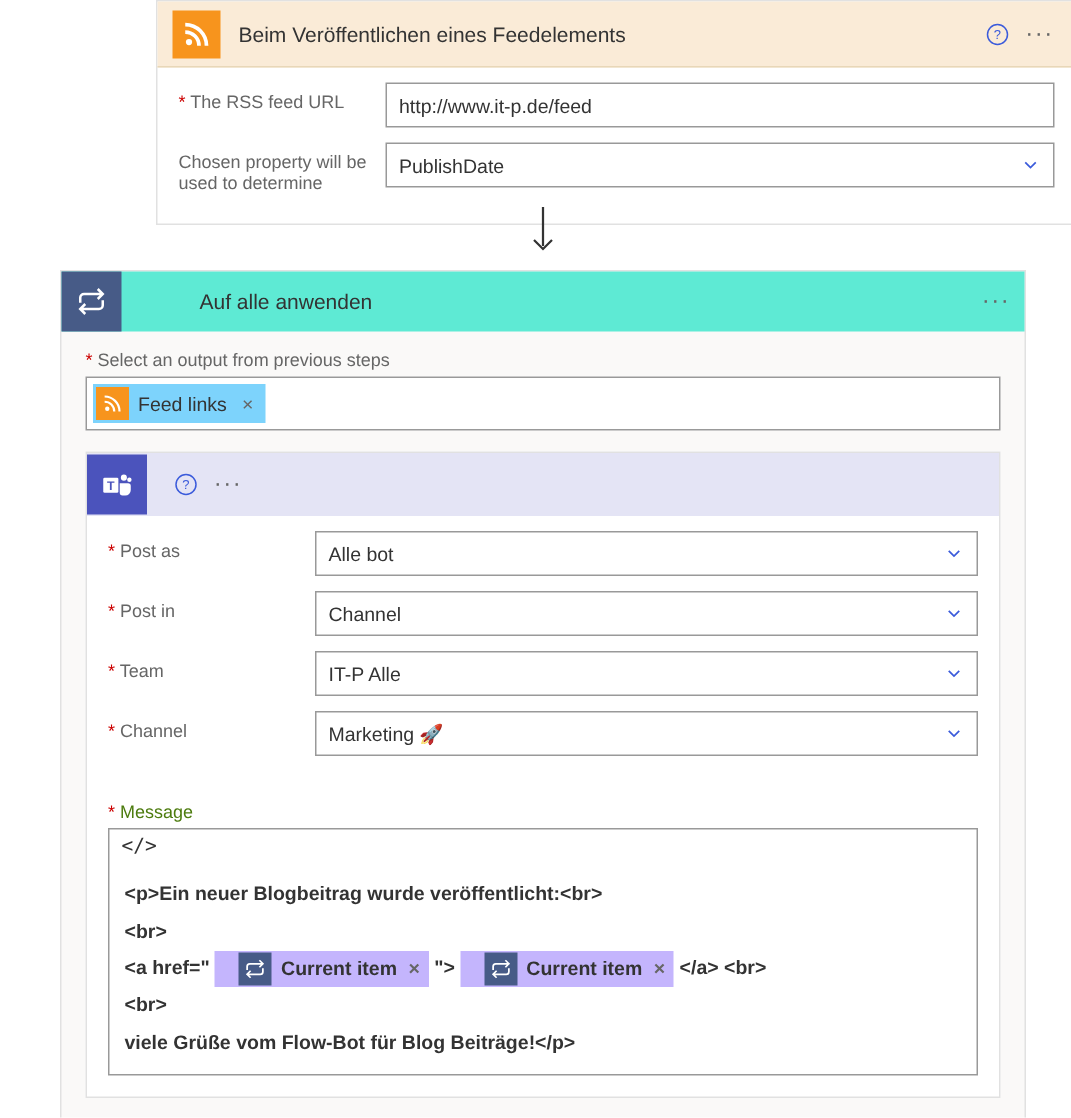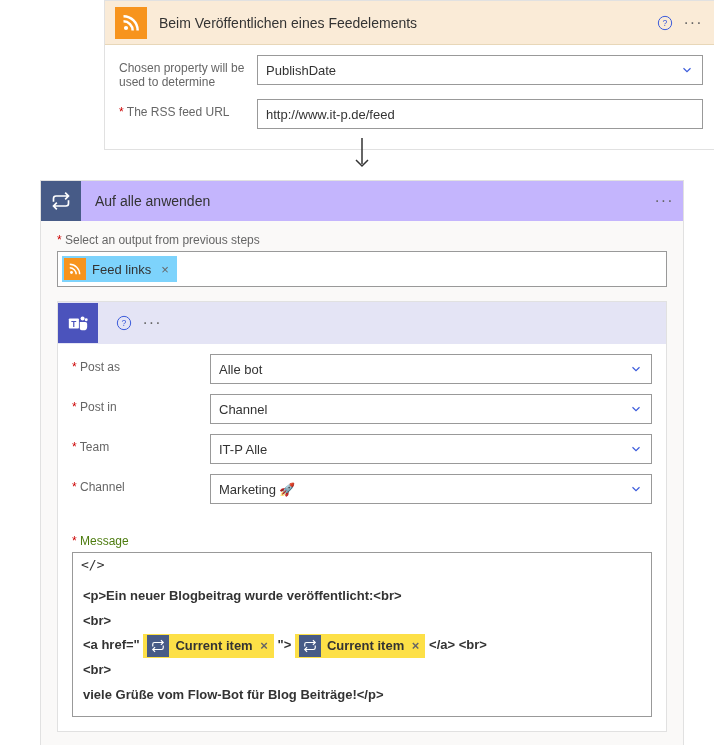--- a/index.html
+++ b/index.html
@@ -21,42 +21,42 @@
 .req::before { content: "* "; color: #c00; }
 .form-input { flex: 1; border: 1px solid #999; height: 30px; padding: 0 8px; font-size: 13px; color: #333; background: #fff; }
 .form-select { flex: 1; border: 1px solid #999; height: 30px; padding: 0 8px; font-size: 13px; color: #333; background: #fff; display: flex; align-items: center; position: relative; }
 .form-select .chev { margin-left: auto; }
 
 
 .arrow-down { position: absolute; left: 350px; top: 138px; }
 
 
 .card-foreach { position: absolute; left: 40px; top: 180px; width: 644px; border: 1px solid #e1e1e1; background: #faf9f8; padding-bottom: 20px; }
-.foreach-header { background: #c4b5fd; display: flex; align-items: center; height: 40px; }
+.foreach-header { background: #5eead4; display: flex; align-items: center; height: 40px; gap: 38px; }
 .icon-loop-box { width: 40px; height: 40px; background: #475b87; display: flex; align-items: center; justify-content: center; }
 .foreach-title { font-size: 14px; color: #333; flex: 1; padding-left: 14px; }
 
 .select-output-label { font-size: 12px; color: #666; padding: 12px 16px 4px; }
 .select-output-label::before { content: "* "; color: #c00; }
 .token-field { margin: 0 16px 14px; border: 1px solid #999; background: #fff; padding: 4px; display: flex; align-items: center; gap: 4px; }
 .token-rss { display: inline-flex; align-items: center; background: #7dd3fc; padding: 2px 8px 2px 2px; font-size: 13px; color: #333; gap: 6px; }
 .token-rss .mini-rss { width: 22px; height: 22px; background: #f7941d; display: inline-flex; align-items: center; justify-content: center; }
 .token-x { color: #666; margin-left: 4px; cursor: pointer; }
 
 
 .card-teams { margin: 0 16px; border: 1px solid #e1e1e1; background: #fff; }
 .teams-header { background: #e4e4f5; display: flex; align-items: center; height: 42px; padding-right: 10px; }
 .icon-teams-box { width: 40px; height: 40px; background: #4b53bc; display: flex; align-items: center; justify-content: center; margin-right: 12px; }
 
 .msg-label { font-size: 12px; color: #4d7c0f; padding: 0 14px; margin-top: 10px; }
 .msg-label::before { content: "* "; color: #c00; }
 .msg-box { margin: 4px 14px 14px; border: 1px solid #999; background: #fff; }
 .msg-toolbar { padding: 4px 8px; font-family: monospace; font-size: 13px; color: #333; }
 .msg-content { padding: 8px 10px; font-size: 13px; color: #333; line-height: 1.9; font-weight: bold; }
-.token-loop { display: inline-flex; align-items: center; background: #fde047; padding: 0 6px 0 4px; font-size: 13px; color: #333; vertical-align: middle; }
+.token-loop { display: inline-flex; align-items: center; background: #c4b5fd; padding: 0 6px 0 16px; font-size: 13px; color: #333; vertical-align: middle; }
 .token-loop .mini-loop { width: 22px; height: 22px; background: #475b87; display: inline-flex; align-items: center; justify-content: center; margin-right: 6px; }
 
 .chev svg { display: block; }
 </style>
 </head>
 <body>
 
 <div class="card card-rss">
   <div class="card-rss-header">
     <div class="icon-rss">
@@ -69,34 +69,34 @@
     <div class="card-title">Beim Veröffentlichen eines Feedelements</div>
     <div class="icon-help">
       <svg width="16" height="16" viewBox="0 0 24 24">
           <circle cx="12" cy="12" r="10" fill="none" stroke="#3b5bdb" stroke-width="1.5"></circle>
           <text x="12" y="17" text-anchor="middle" font-size="13" fill="#3b5bdb">?</text>
         </svg>
     </div>
     <div class="icon-more">···</div>
   </div>
   <div class="card-body">
+    <div class="form-row">
+      <div class="form-label req">The RSS feed URL</div>
+      <input class="form-input" value="http://www.it-p.de/feed" style="">
+    </div>
     <div class="form-row">
       <div class="form-label">Chosen property will be used to determine</div>
       <div class="form-select">
         <span>PublishDate</span>
         <span class="chev">
             <svg width="14" height="14" viewBox="0 0 24 24">
               <path d="M6 9l6 6 6-6" stroke="#3b5bdb" stroke-width="2" fill="none"></path>
             </svg>
           </span>
       </div>
-    </div>
-    <div class="form-row">
-      <div class="form-label req">The RSS feed URL</div>
-      <input class="form-input" value="http://www.it-p.de/feed" style="">
     </div>
   </div>
 </div>
 
 <div class="arrow-down">
   <svg width="24" height="34" viewBox="0 0 24 34">
       <line x1="12" y1="0" x2="12" y2="26" stroke="#333" stroke-width="1.5"></line>
       <path d="M6 22l6 6 6-6" stroke="#333" stroke-width="1.5" fill="none"></path>
     </svg>
 </div>

